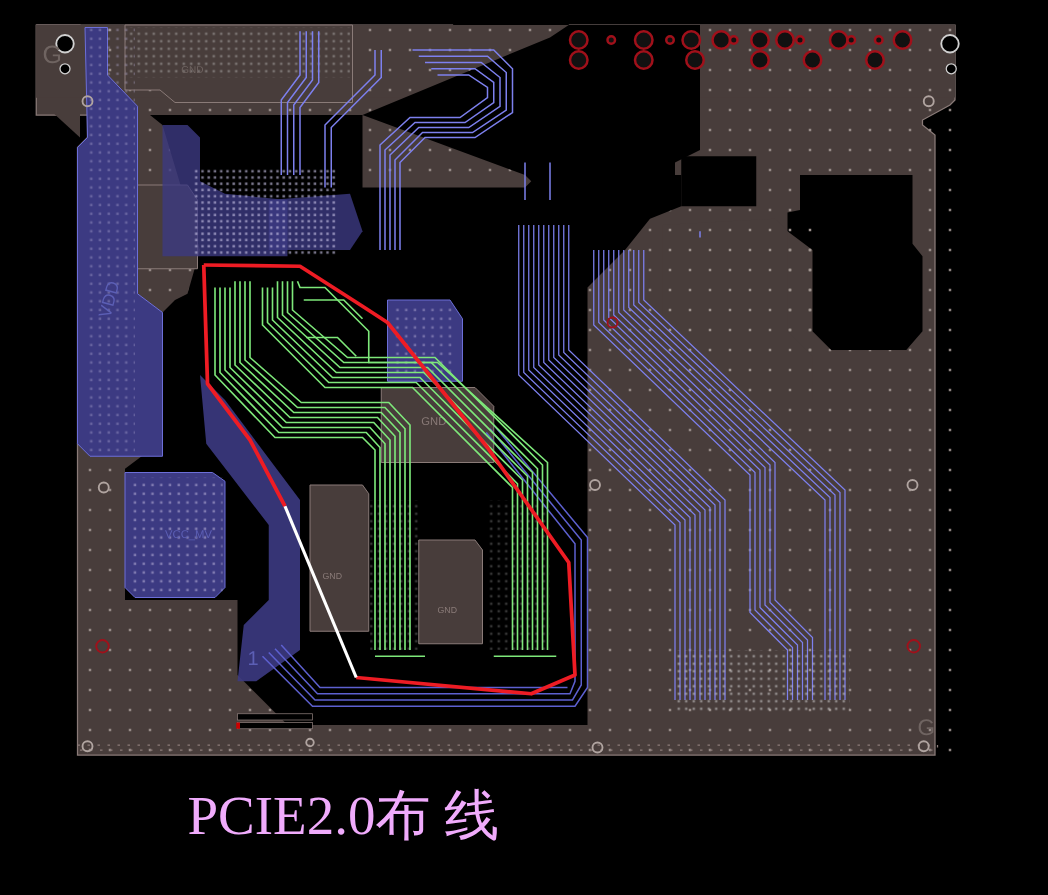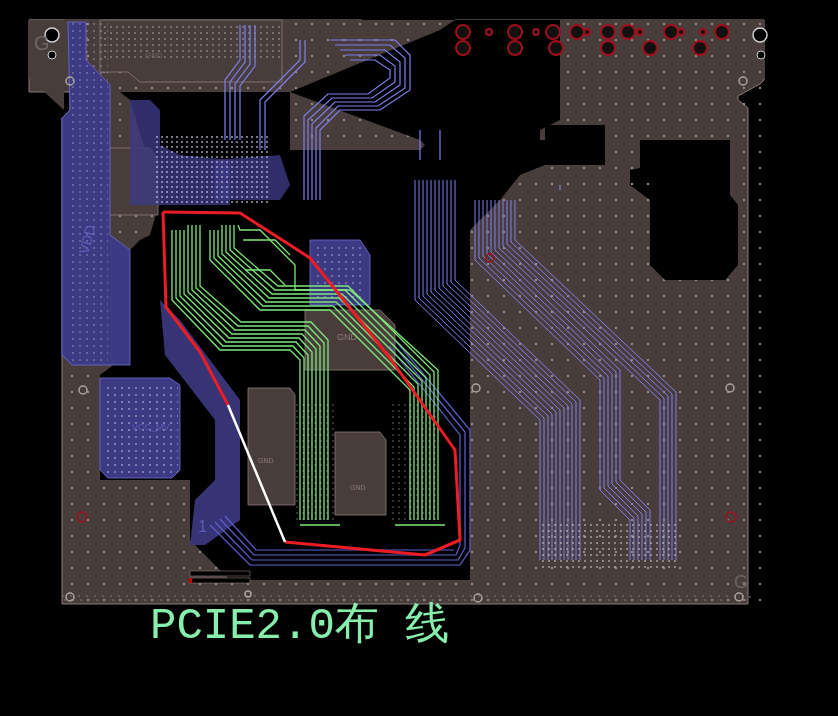--- a/index.html
+++ b/index.html
@@ -1,20 +1,20 @@
 <!DOCTYPE html>
 <html><head>
 <meta charset="utf-8">
 <style>
   html, body { margin:0; padding:0; background:#000; }
   body { width:838px; height:716px; position:relative; overflow:hidden; font-family:"Liberation Serif", serif; }
   #board { position:absolute; left:0; top:0; width:838px; height:620px; }
   .caption {
-    position:absolute; left:150px; top:591px; width:320px; height:70px;
-    color:#86efac; font-family:Liberation Mono, monospace;
+    position:absolute; left:150px; top:618px; width:320px; height:70px;
+    color:#f0abfc; font-family:Liberation Serif, serif;
     font-size:44px; line-height:70px; white-space:nowrap; letter-spacing:0px;
   }
   .pcb-label { font-family:"Liberation Sans", sans-serif; }
 </style>
 </head>
 <body>
 
 <svg id="board" viewBox="0 0 838 620" width="838" height="620" xmlns="http://www.w3.org/2000/svg">
   <defs>
     <pattern id="viaDots" width="7" height="7" patternUnits="userSpaceOnUse">

